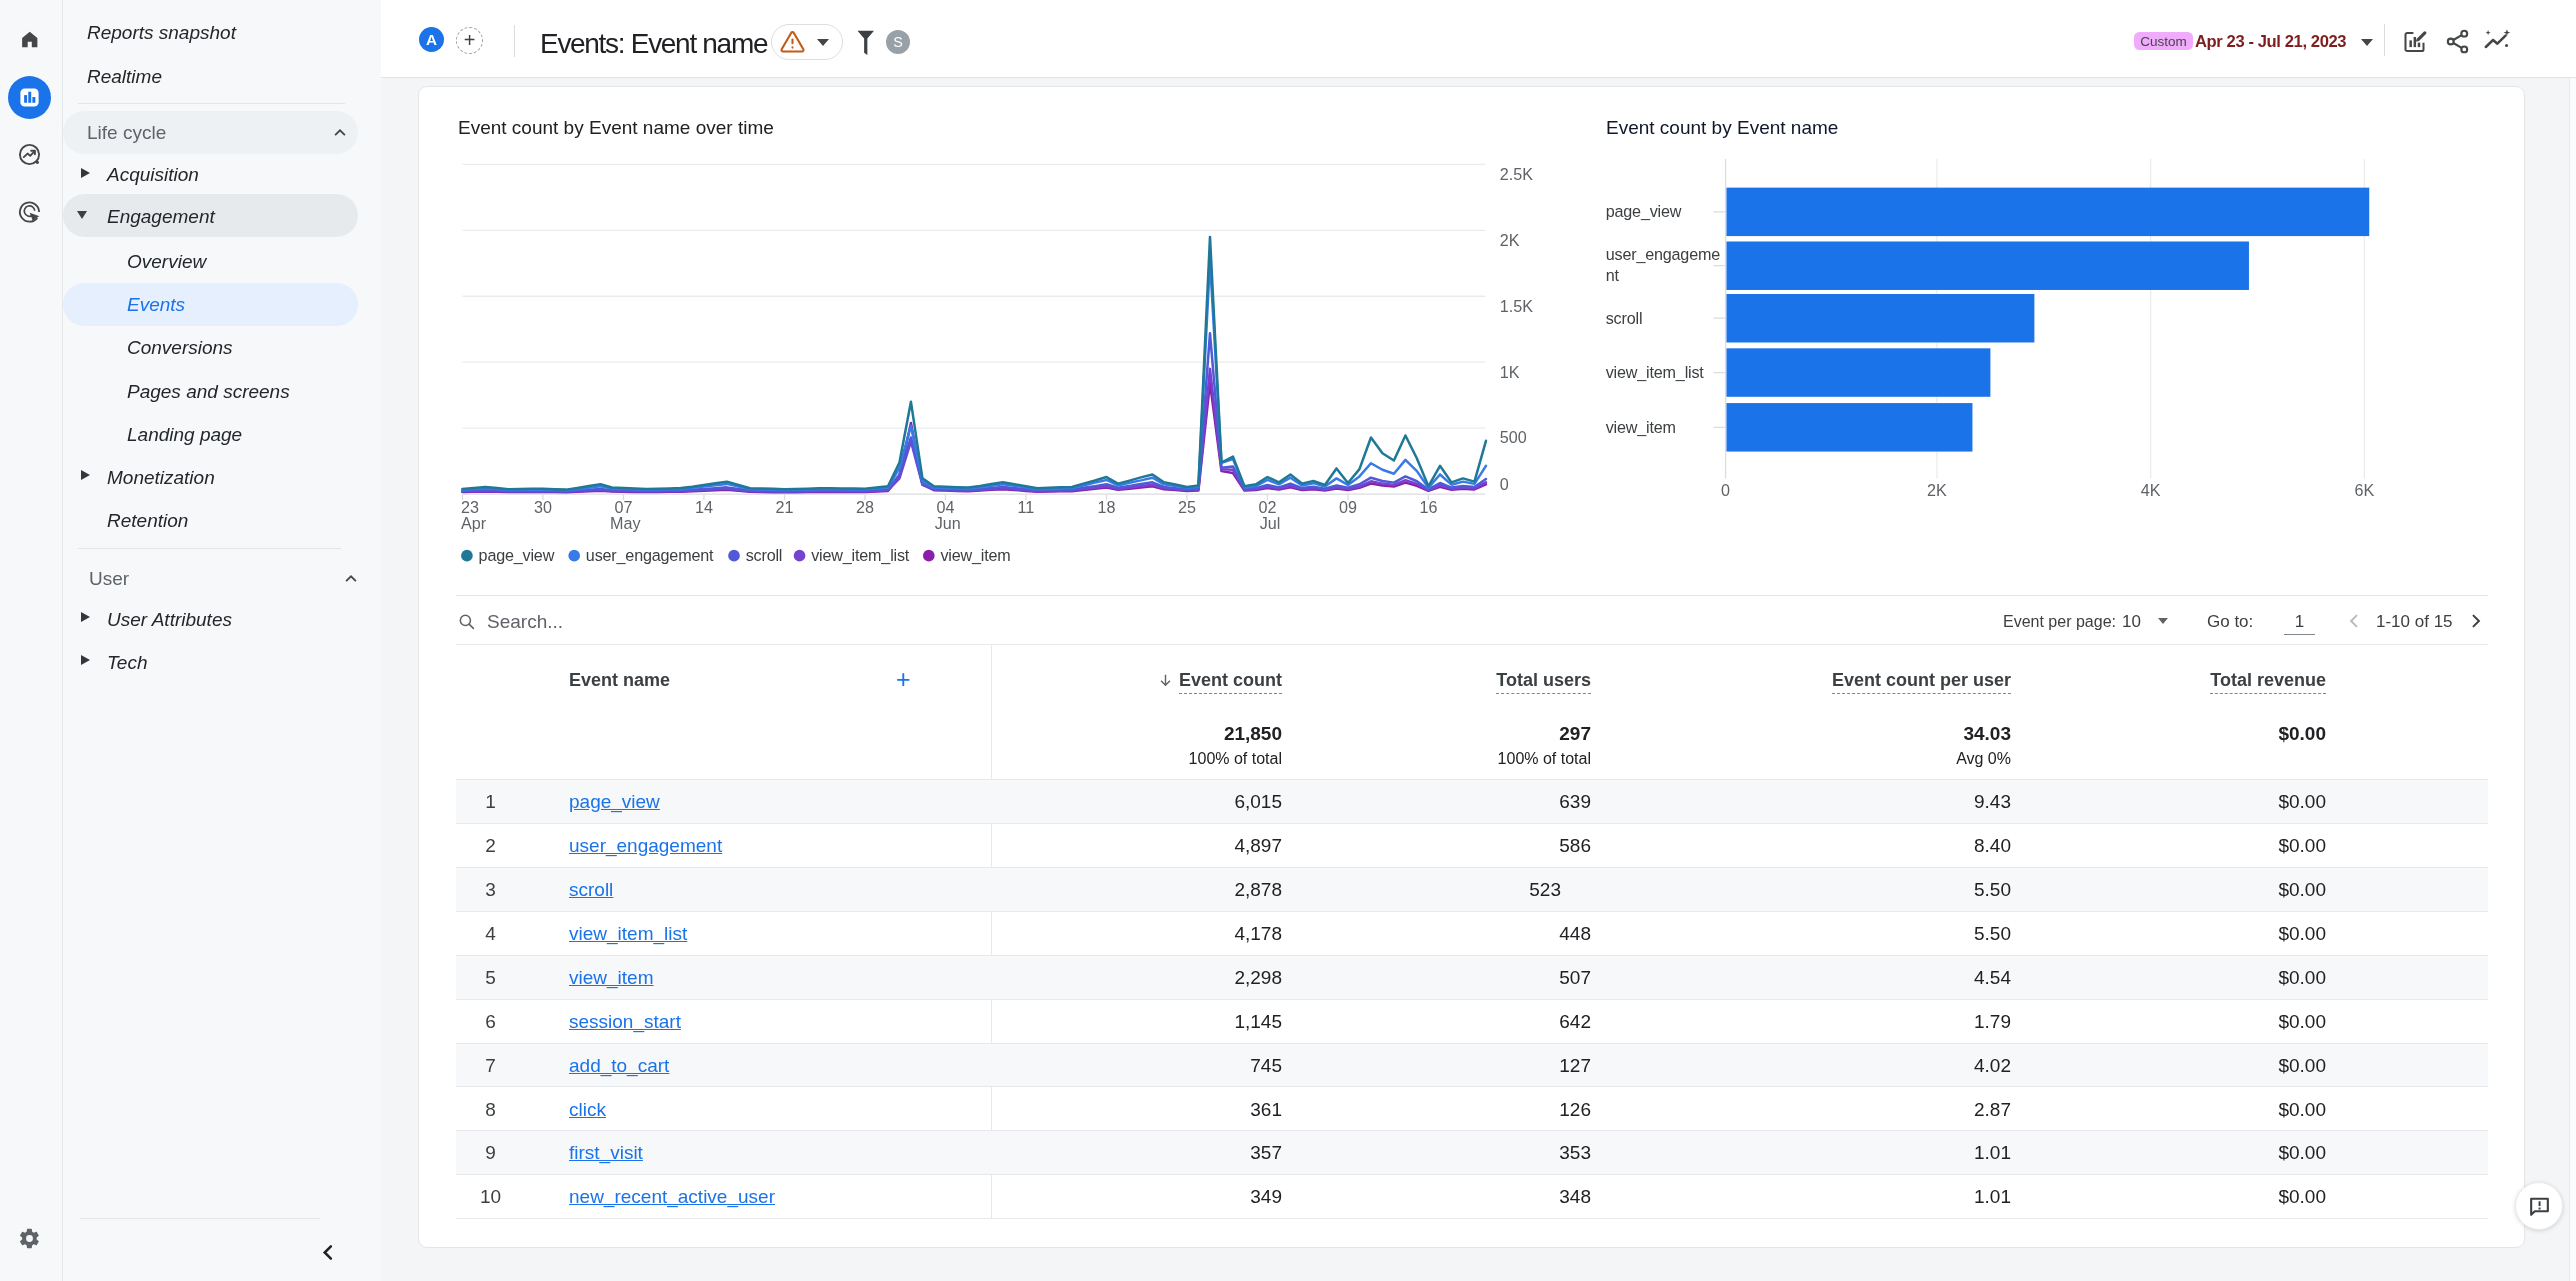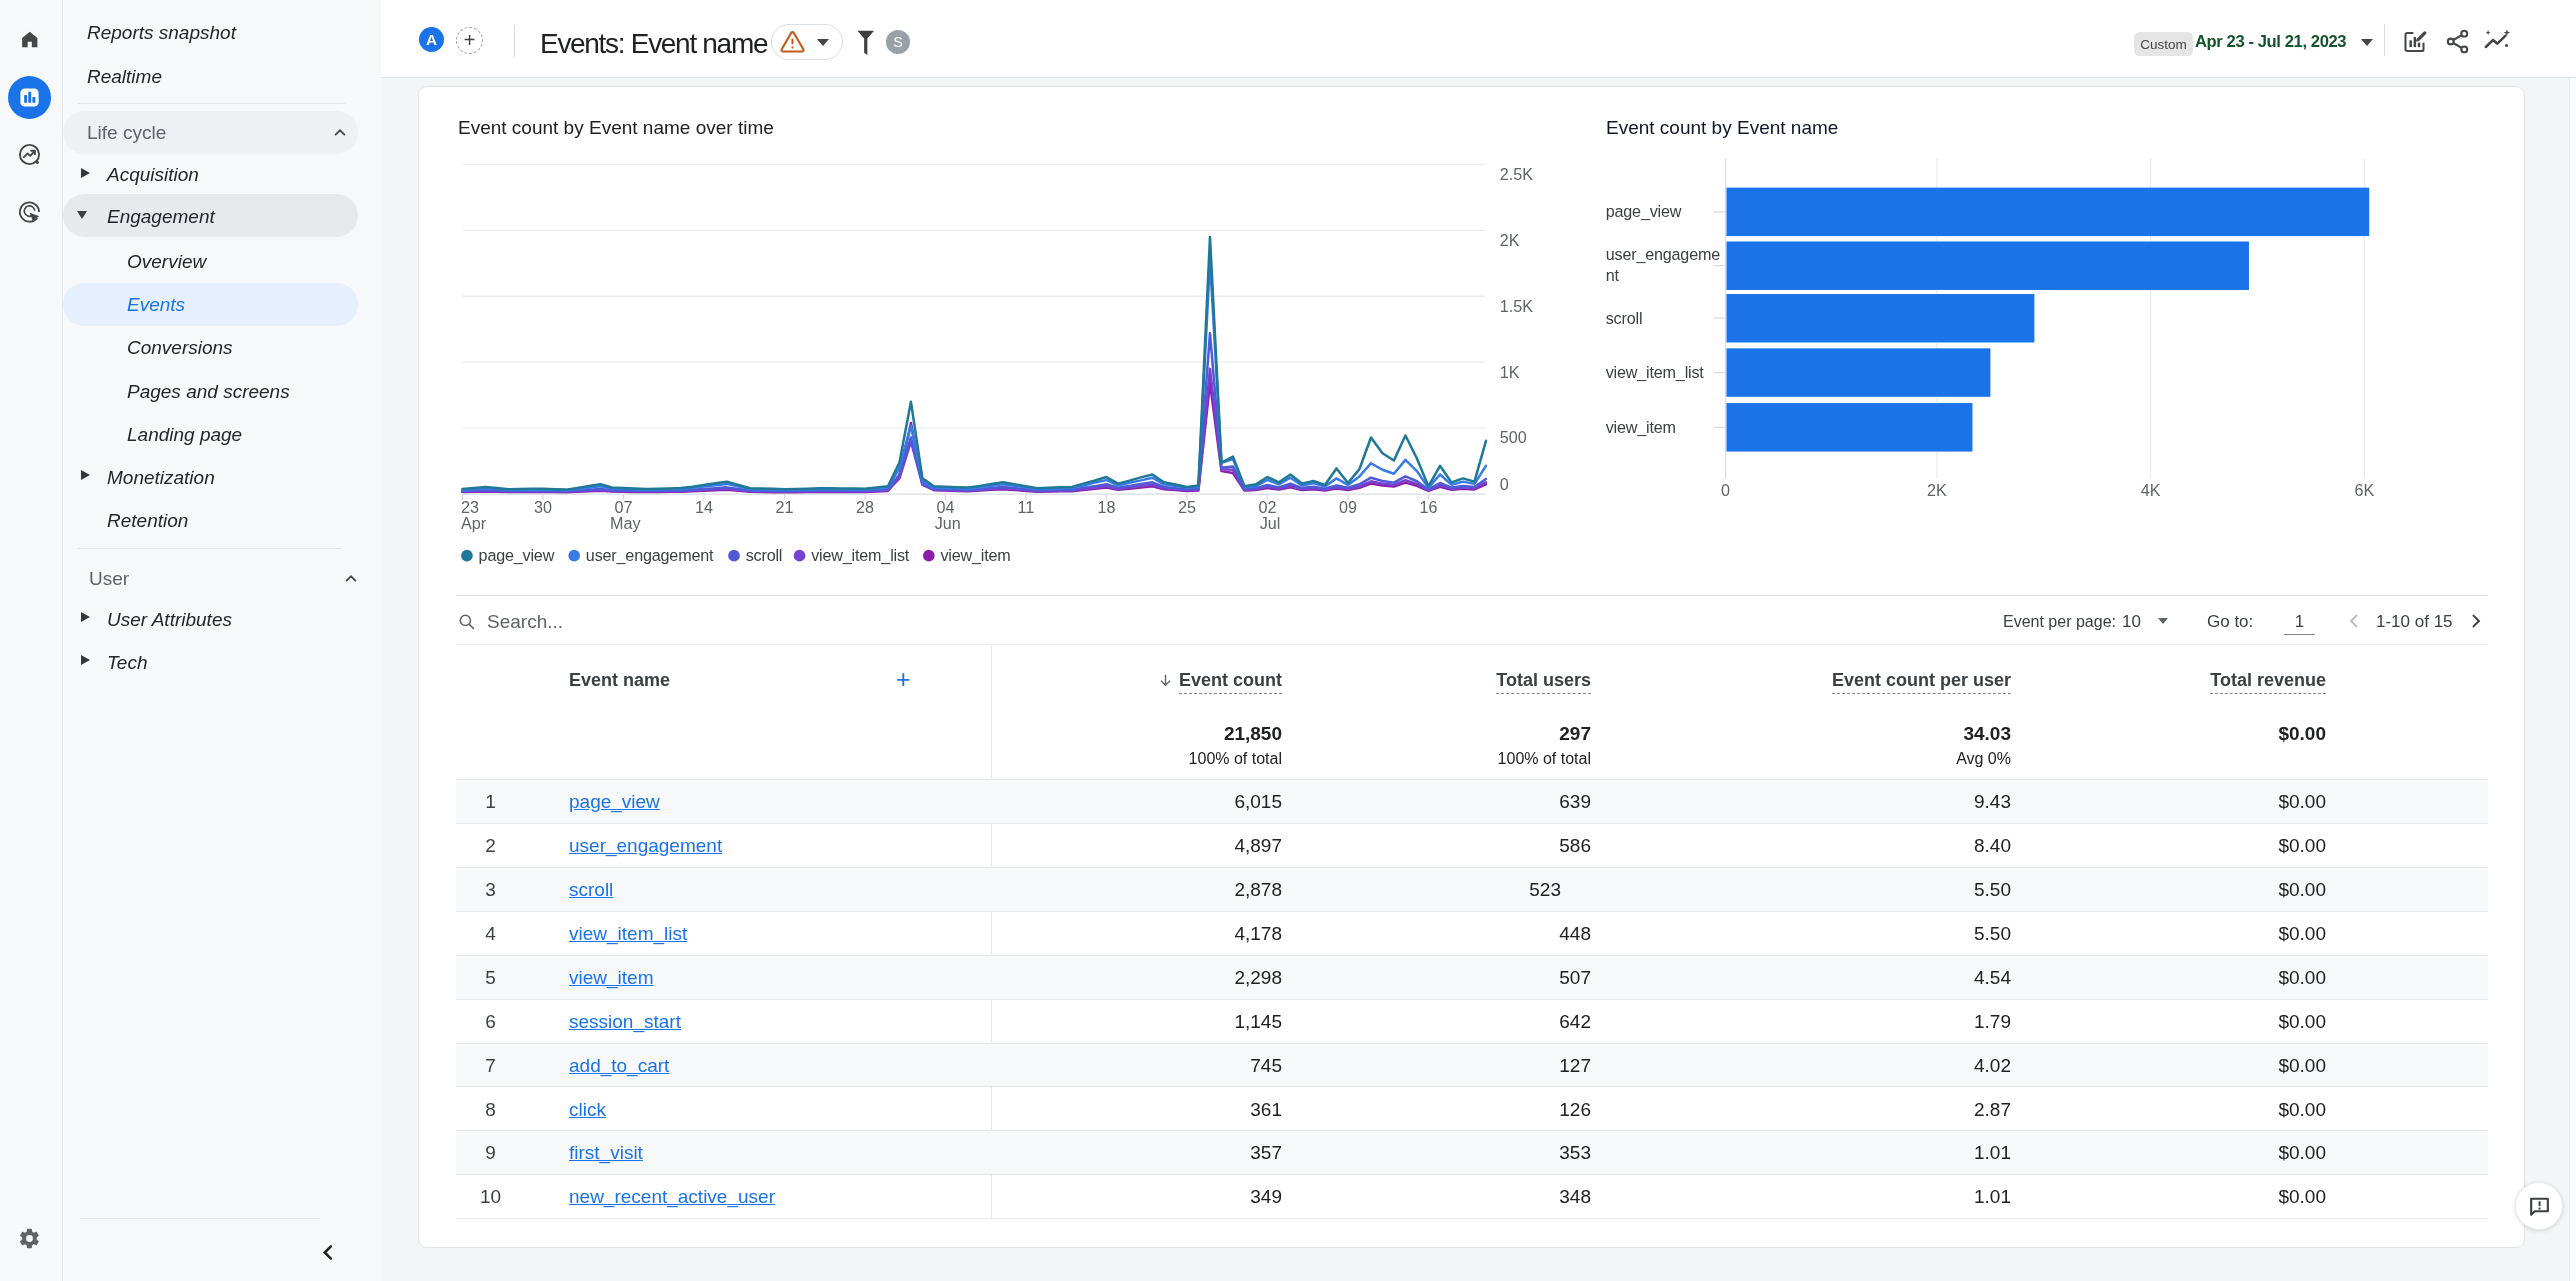--- a/index.html
+++ b/index.html
@@ -105,22 +105,22 @@
   <svg class="abs" style="left:399px;top:31px" width="25" height="22.4" viewBox="0 0 24 21" fill="none">
         <path d="M10.7 1.6 1.6 17.3a1.5 1.5 0 0 0 1.3 2.2h18.2a1.5 1.5 0 0 0 1.3-2.2L13.3 1.6a1.5 1.5 0 0 0-2.6 0Z" stroke="#bf5b16" stroke-width="2"></path>
         <rect x="11" y="7" width="2" height="5.5" rx="1" fill="#bf5b16"></rect>
         <rect x="11" y="14.5" width="2" height="2.2" rx="1" fill="#bf5b16"></rect>
       </svg>
   <div class="abs tri-d" style="left:436px;top:39px;border-top-width:7.2px;border-left-width:6.3px;border-right-width:6.3px;border-top-color:#444746"></div>
   <svg class="abs" style="left:474px;top:28px" width="21.5" height="30.5" viewBox="0 0 24 34" fill="#3c4043">
         <path d="M2.8 3h18.4l-7.4 8.8v18.4l-3.6-2.6V11.8Z"></path>
       </svg>
   <div class="abs ctr" style="left:505px;top:30px;width:24px;height:24px;border-radius:50%;background:#99a1a8;justify-content:center;color:#fff;font-size:14.4px">S</div>
-  <div class="abs ctr" style="left:1753px;top:32px;height:24px;padding:0 6.3px;background:#e5e5e5;border-radius:5.4px;font-size:13.5px;color:#444746">Custom</div>
-  <div class="abs" style="left:1814px;top:32px;font-size:16.6px;letter-spacing:-0.4px;font-weight:bold;color:#14532d">Apr 23 - Jul 21, 2023</div>
+  <div class="abs ctr" style="left:1753px;top:32px;height:18px;padding:0 6.3px;background:#f0abfc;border-radius:5.4px;font-size:13.5px;color:#444746">Custom</div>
+  <div class="abs" style="left:1814px;top:32px;font-size:16.6px;letter-spacing:-0.4px;font-weight:bold;color:#7f1d1d">Apr 23 - Jul 21, 2023</div>
   <div class="abs tri-d" style="left:1980px;top:39px;border-top-width:7.2px;border-left-width:6.3px;border-right-width:6.3px;border-top-color:#444746"></div>
   <div class="abs" style="left:2003px;top:24px;width:0.9px;height:32px;background:#dadce0"></div>
   <svg class="abs" style="left:2020px;top:28px" width="27" height="27" viewBox="0 0 24 24" fill="none" stroke="#444746" stroke-width="1.8">
         <path d="M20 13v6a1.5 1.5 0 0 1-1.5 1.5h-13A1.5 1.5 0 0 1 4 19V6a1.5 1.5 0 0 1 1.5-1.5H11"></path>
         <rect x="7.5" y="11" width="2.2" height="6" fill="#444746" stroke="none"></rect>
         <rect x="11.2" y="8" width="2.2" height="9" fill="#444746" stroke="none"></rect>
         <rect x="14.9" y="13" width="2.2" height="4" fill="#444746" stroke="none"></rect>
         <path d="M14 9.5 20.2 3.3a1.4 1.4 0 0 1 2 2L16 11.5l-2.8.8Z" fill="#444746" stroke="none"></path>
       </svg>
   <svg class="abs" style="left:2063px;top:28px" width="27" height="27" viewBox="0 0 24 24" fill="none" stroke="#444746" stroke-width="1.9">

